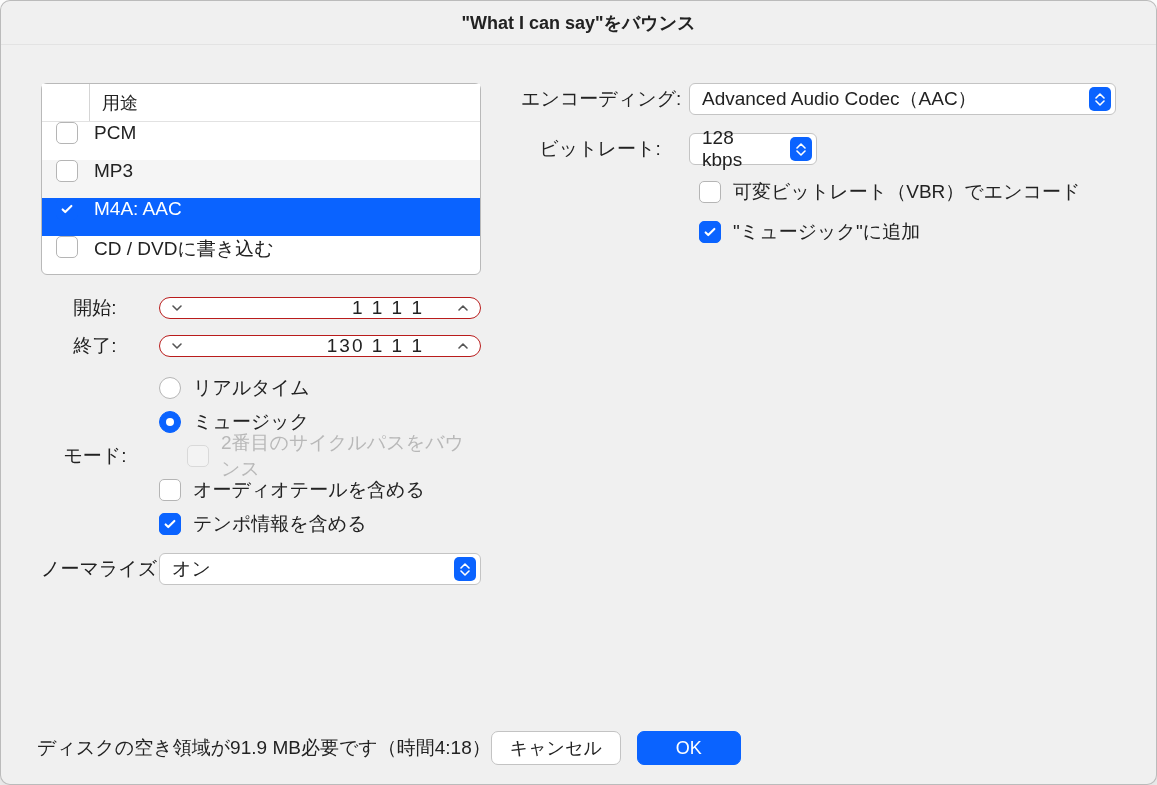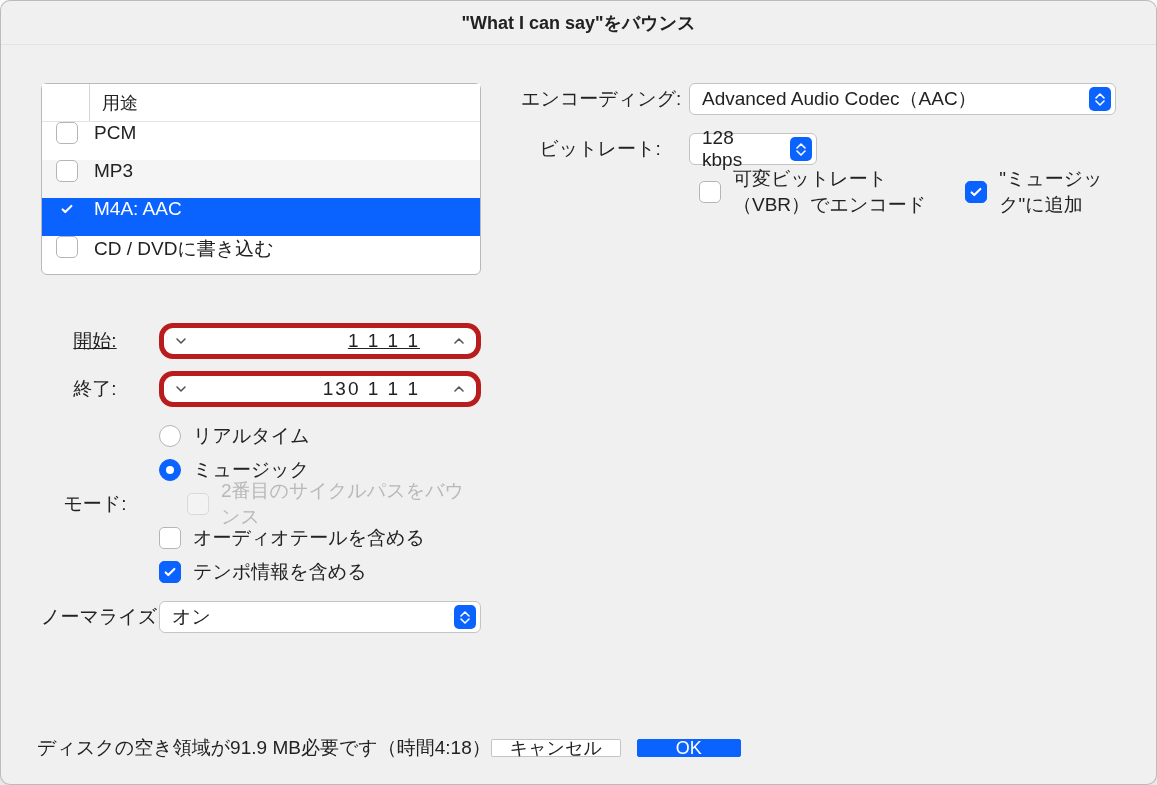--- a/index.html
+++ b/index.html
@@ -104,22 +104,22 @@
   }
   .lbl {
     text-align: center;
     padding-right: 10px;
     font-size: 19px;
     white-space: nowrap;
   }
   .left-pane .lbl { width: 118px; }
   .stepper {
     flex: 1;
-    height: 36px;
-    border: 5px solid #b91c1c;
+    height: 22px;
+    border: 1px solid #b91c1c;
     border-radius: 14px;
     background: #fff;
     display: flex;
     align-items: center;
     padding: 0 6px;
     font-variant-numeric: tabular-nums;
   }
   .stepper .arrow {
     width: 22px;
     display: flex;
@@ -191,54 +191,54 @@
   }
   .select .sel-knob svg { display: block; }
 
   
   .right-pane .row .lbl { width: 168px; }
   .right-pane .select.wide { flex: 1; }
   .right-pane .select.narrow { width: 128px; gap: 14px; }
   .right-pane .indent {
     margin-left: 178px;
     display: flex;
-    flex-direction: row;
+    flex-direction: column;
     gap: 6px;
     margin-top: 10px;
   }
 
   
   .footer {
     height: 72px;
     display: flex;
     align-items: center;
     padding: 0 36px;
     justify-content: flex-start;
   }
   .disk-info { font-size: 19px; }
   .buttons { display: flex; gap: 16px; }
   .btn {
-    height: 18px;
+    height: 34px;
     min-width: 104px;
     border: 1px solid #c3c3c3;
     background: #fff;
-    border-radius: 2px;
+    border-radius: 7px;
     font-size: 18px;
     display: inline-flex;
     align-items: center;
     justify-content: center;
     padding: 0 18px;
   }
   .btn.primary {
     background: #0a63ff;
     border-color: #0a63ff;
     color: #fff;
   }
 
-  .group-top { margin-top: 48px; text-decoration: underline; }
+  .group-top { margin-top: 20px; }
 </style>
 </head>
 <body>
 
 <div class="window">
   <div class="titlebar">
     <span>"What I can say"をバウンス</span>
   </div>
 
   <div class="content">

